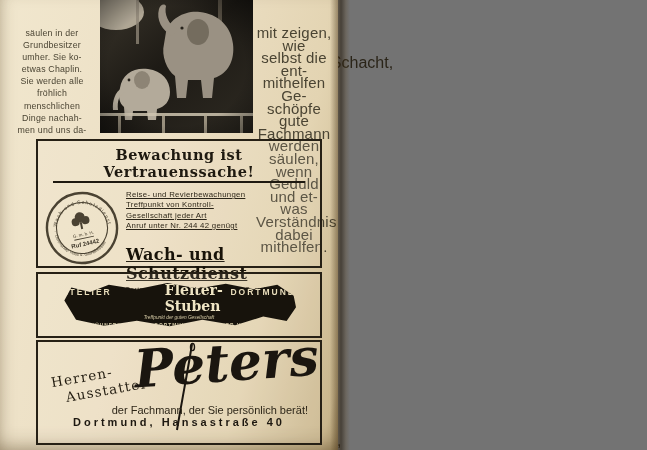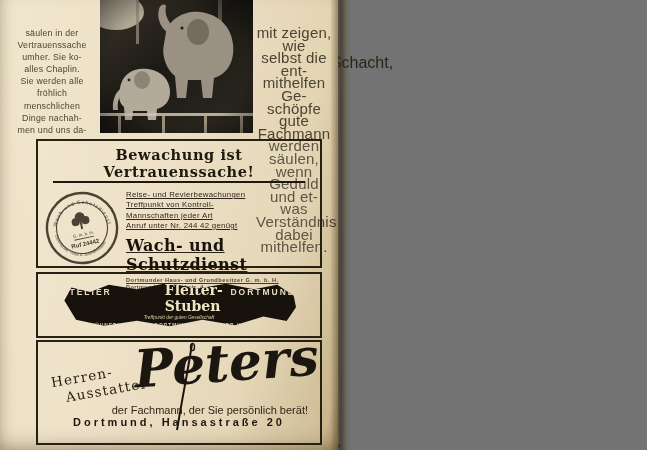--- a/index.html
+++ b/index.html
@@ -21,21 +21,21 @@
   
   .ad1{left:36px;top:139px;width:282px;height:125px;}
   .ad1 .headline{margin-top:5px;text-align:center;font-family:"DejaVu Serif",serif;font-weight:bold;
       font-size:14.5px;letter-spacing:.6px;color:#1e1910;}
   .ad1 .rule{width:252px;height:2px;background:#1e1910;margin:1px auto 0;}
   .ad1-body{display:flex;margin-top:3px;}
   .stampwrap{width:88px;flex:none;display:flex;justify-content:center;}
   .ad1-text{flex:1;text-align:left;padding-right:8px;text-decoration:underline;}
   .svc{font-size:7.8px;line-height:10.3px;color:#2e2719;letter-spacing:.3px;margin-top:4px;}
   .company{font-family:"DejaVu Serif",serif;font-weight:bold;font-size:16px;letter-spacing:.4px;
-           color:#181309;margin-top:5px;}
+           color:#181309;margin-top:14px;}
   .owner{font-size:5.6px;font-weight:bold;letter-spacing:.5px;color:#372f1f;margin-top:3px;}
   .addr1{font-size:5.4px;font-weight:bold;letter-spacing:.5px;color:#372f1f;margin-top:1px;}
   
   .ad2{left:36px;top:272px;width:282px;height:62px;}
   .banner{position:relative;width:234px;height:46px;margin:8px auto 0;background:#17130c;
     color:#ead fc;color:#eadfc0;display:flex;flex-direction:column;align-items:center;justify-content:space-between;
     clip-path:polygon(1% 40%,4% 12%,12% 22%,20% 6%,32% 16%,45% 2%,58% 14%,70% 4%,82% 16%,92% 6%,99% 30%,100% 55%,96% 85%,86% 75%,74% 94%,60% 82%,46% 96%,32% 84%,18% 95%,6% 82%);}
   .banner-row1{display:flex;align-items:baseline;gap:7px;}
   .b-side{font-size:8.5px;font-weight:bold;letter-spacing:2px;color:#e7dcba;}
   .b-script{font-family:"DejaVu Serif",serif;font-weight:bold;font-size:14px;color:#efe5c4;margin-left:46px;}
@@ -76,23 +76,23 @@
 </style>
 </head>
 <body>
 
 <div class="stage">
 
   <div class="page-left">
 
     <div class="colA">
         <div>säulen in der</div>
-        <div>Vertrauenssache</div>
+        <div>Grundbesitzer</div>
         <div>umher. Sie ko-</div>
-        <div>alles Chaplin.</div>
+        <div>etwas Chaplin.</div>
         <div>Sie werden alle</div>
         <div>fröhlich</div>
         <div>menschlichen</div>
         <div>Dinge nachah-</div>
         <div>men und uns da-</div>
       </div>
 
     <div class="colB">
         <div>mit zeigen, wie</div>
         <div>selbst die ent-</div>
@@ -173,21 +173,21 @@
             </g>
             <text x="40" y="48" text-anchor="middle" font-size="4.4" fill="#4a4232">G. m. b. H.</text>
             <rect x="30" y="50" width="20" height=".8" fill="#4a4232"></rect>
             <text x="40" y="58" text-anchor="middle" font-size="6" font-weight="bold" fill="#3e372a">Ruf 24442</text>
           </svg>
         </div>
         <div class="ad1-text">
           <div class="svc">
               <div>Reise- und Revierbewachungen</div>
               <div>Treffpunkt von Kontroll-</div>
-              <div>Mannschaften jeder Art</div>
+              <div>Gesellschaft jeder Art</div>
               <div>Anruf unter Nr. 244 42 genügt</div>
             </div>
           <div class="company">Wach- und Schutzdienst</div>
           <div class="owner">Dortmunder Haus- und Grundbesitzer G. m. b. H.</div>
           <div class="addr1">Dortmund, Elisabethstr. 4</div>
         </div>
       </div>
     </div>
 
     <div class="adbox ad2">
@@ -210,21 +210,21 @@
       <div class="herren">
         <div>Herren-</div>
         <div class="l2">Ausstatter</div>
       </div>
       <div class="peters-name">Peters</div>
       <svg class="needle" width="282" height="101" viewBox="0 0 282 101">
         <path d="M154,2 C151,22 144,58 139,88" fill="none" stroke="#1b1610" stroke-width="2"></path>
         <ellipse cx="154.5" cy="5" rx="2" ry="3.6" fill="none" stroke="#1b1610" stroke-width="1.4"></ellipse>
       </svg>
       <div class="peters-tag">der Fachmann, der Sie persönlich berät!</div>
-      <div class="peters-addr">Dortmund, Hansastraße 20</div>
+      <div class="peters-addr">Dortmund, Hansastraße 40</div>
     </div>
   </div>
 
   <div class="page-right"></div>
   <div class="gutter"></div>
 
   <div class="title">Westfalenhallen-Marsch</div>
 
   <div class="badge">
     <span class="badge-num">24</span>

